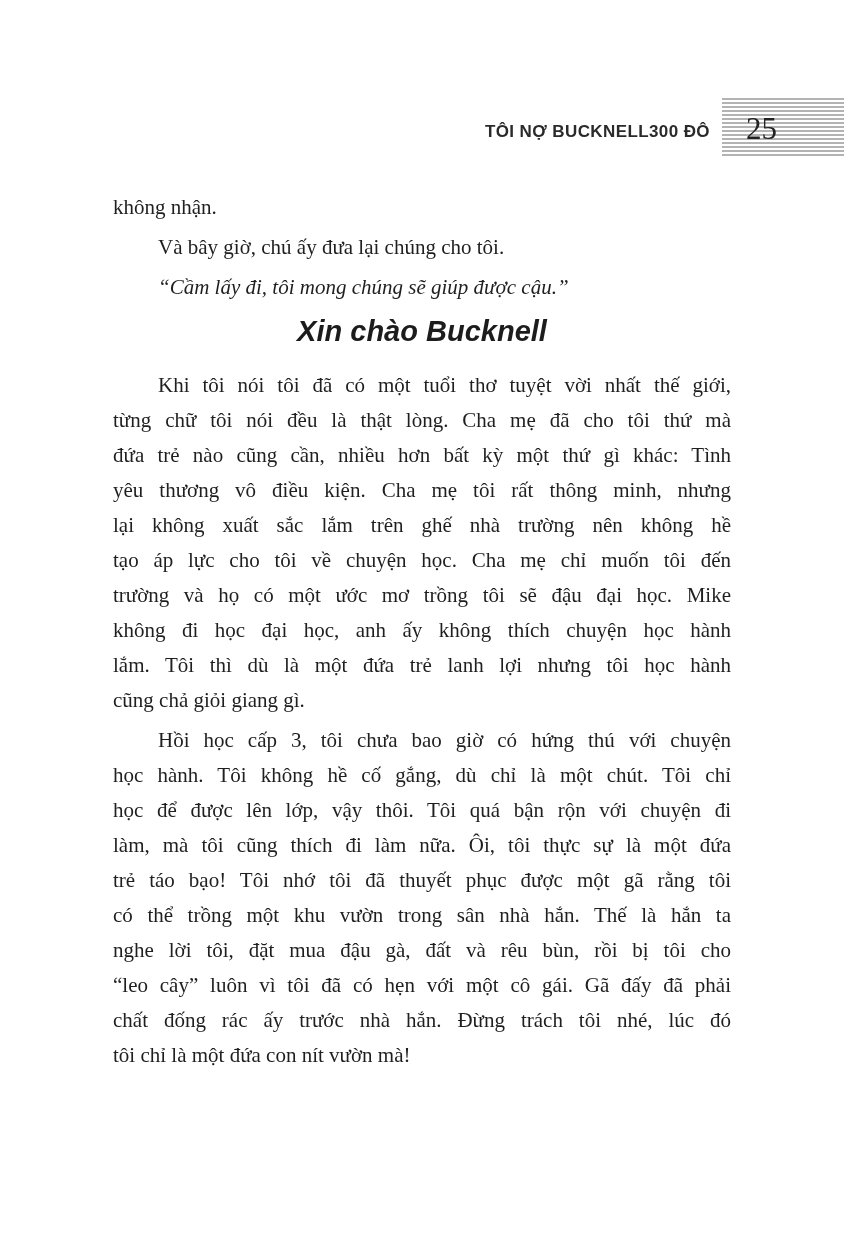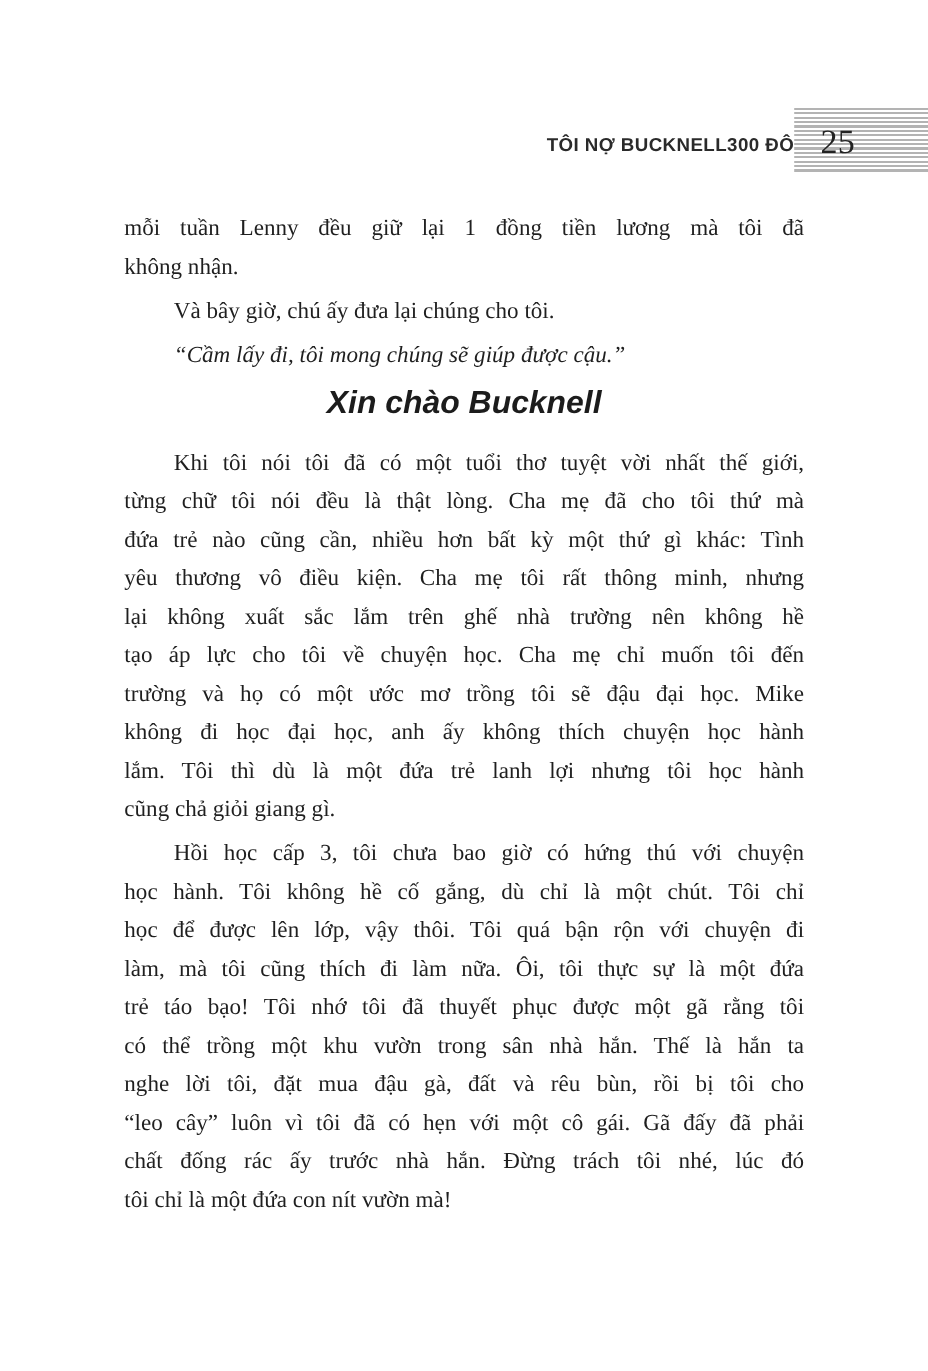--- a/index.html
+++ b/index.html
@@ -26,20 +26,21 @@
     display: flex;
     align-items: center;
     justify-content: flex-end;
   }
   .running-title {
     font-family: "Liberation Sans", sans-serif;
     font-weight: bold;
     font-size: 17px;
     letter-spacing: 0.4px;
     color: #2a2a2a;
+    margin-right: 12px;
     margin-top: 8px;
     white-space: nowrap;
   }
   .stripe-block {
     width: 122px;
     height: 60px;
     background: repeating-linear-gradient(
       to bottom,
       #b3b3b3 0px, #b3b3b3 2px,
       #ffffff 2px, #ffffff 4px
@@ -102,21 +103,20 @@
 
   <div class="header">
     <div class="running-title">TÔI NỢ BUCKNELL300 ĐÔ</div>
     <div class="stripe-block">
       <span class="page-number">25</span>
     </div>
   </div>
 
   <div class="body-col" id="body-col">
       <div class="para body">
-        <div class="line">mỗi tuần Lenny đều giữ lại 1 đồng tiền lương mà tôi đã</div>
         <div class="line last">không nhận.</div>
       </div>
       <div class="para body">
         <div class="line last indent">Và bây giờ, chú ấy đưa lại chúng cho tôi.</div>
       </div>
       <div class="para quote-italic">
         <div class="line last indent">“Cầm lấy đi, tôi mong chúng sẽ giúp được cậu.”</div>
       </div>
       <div class="para heading">
         <div class="line last">Xin chào Bucknell</div>

